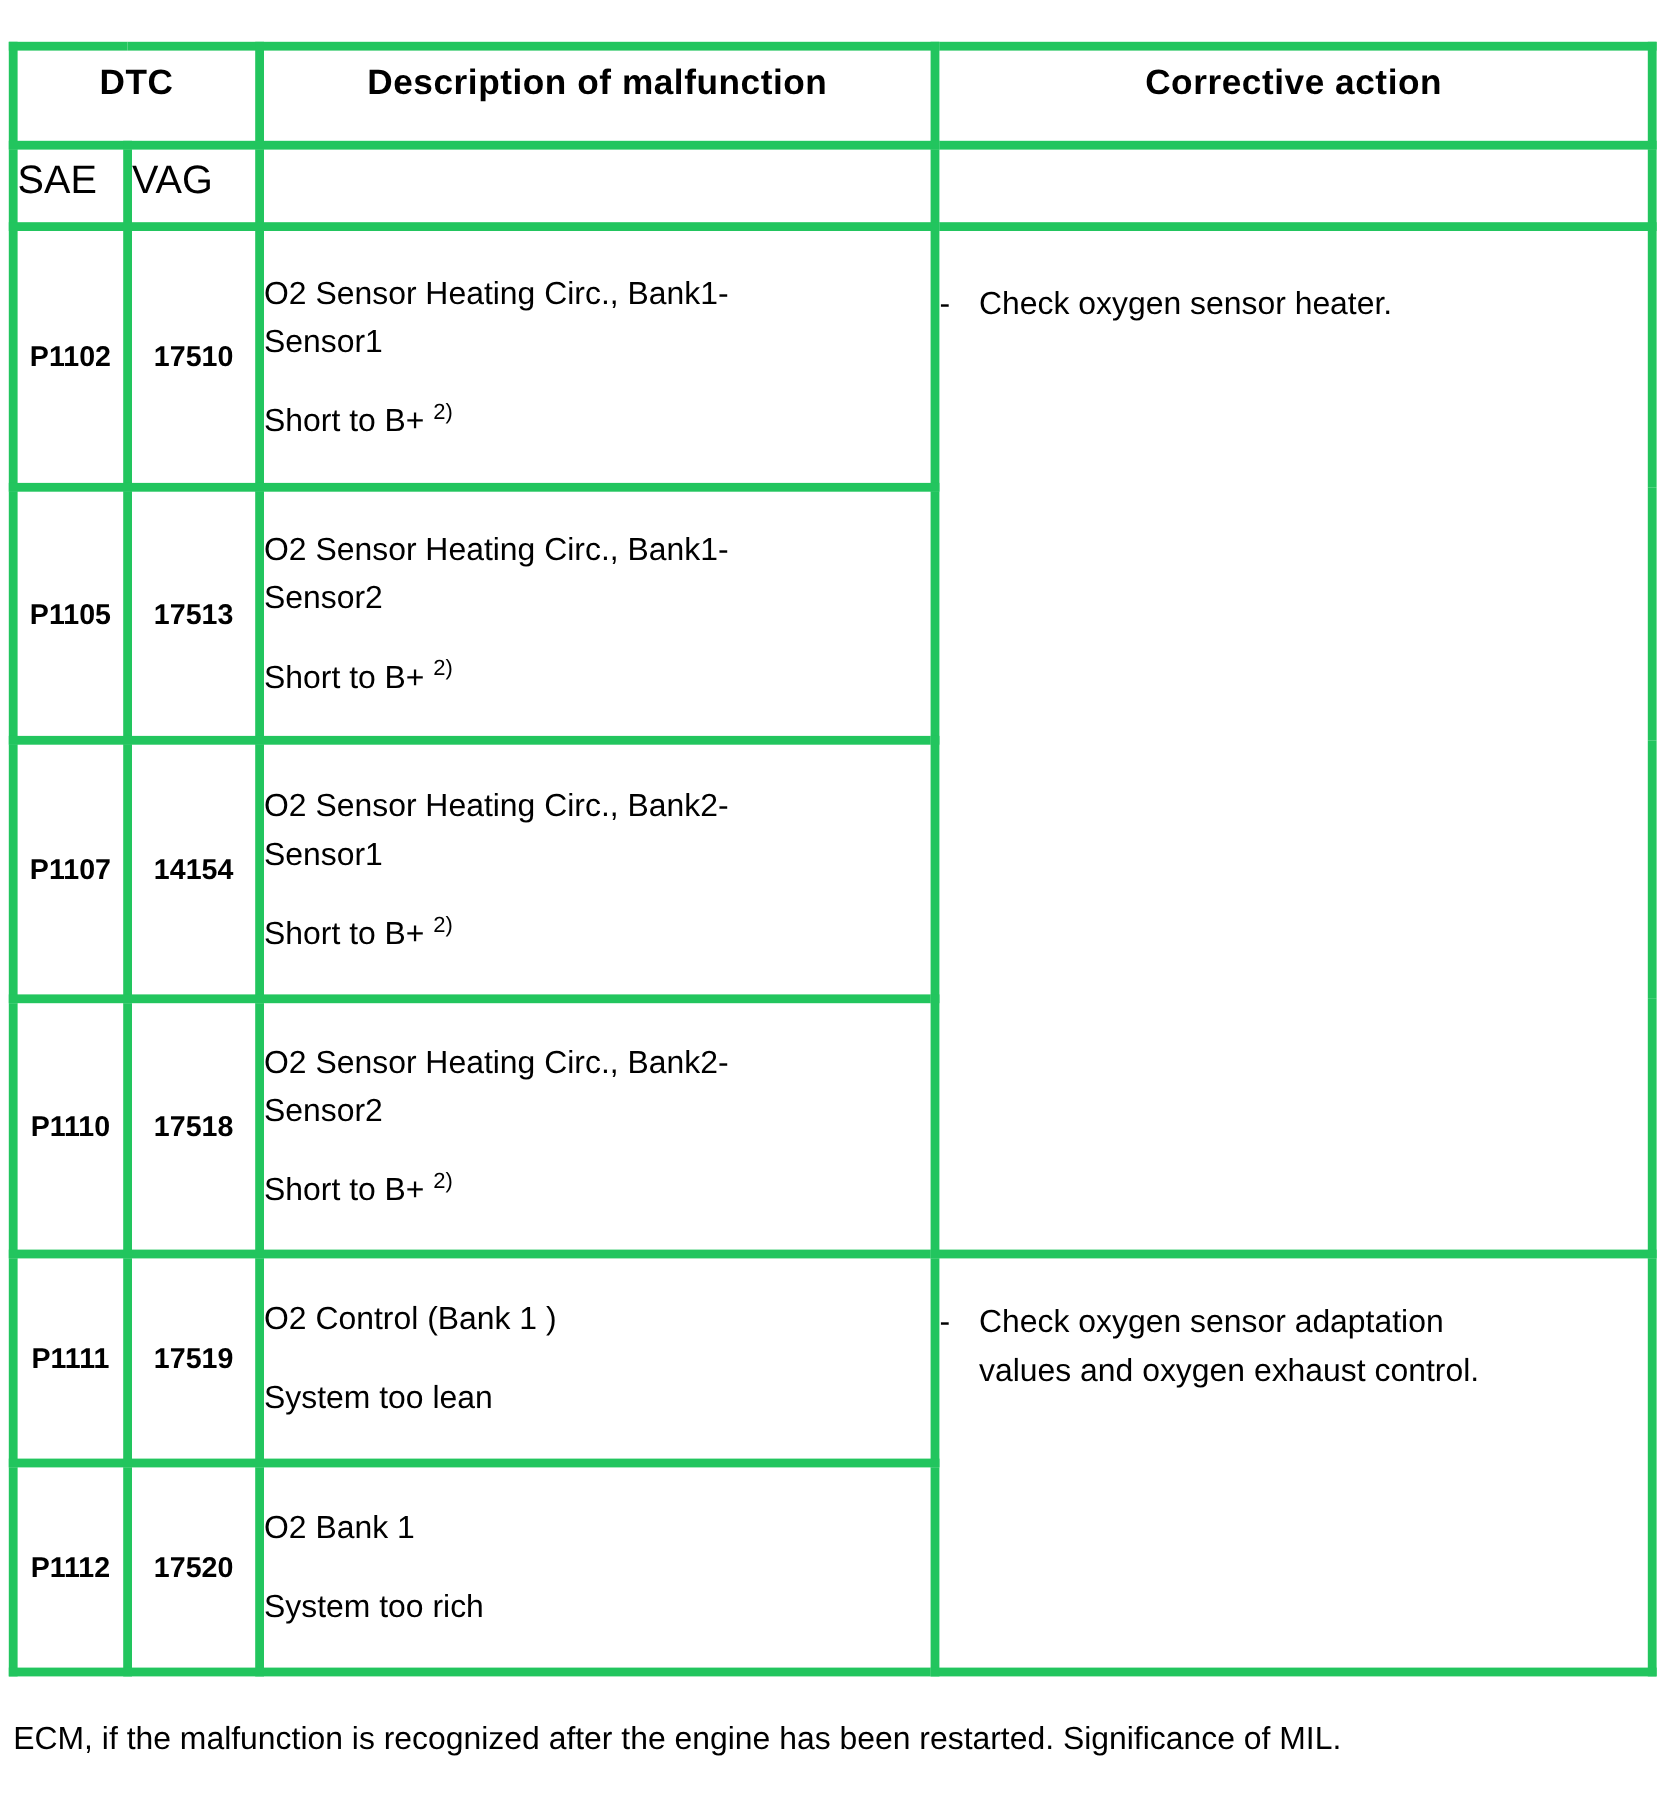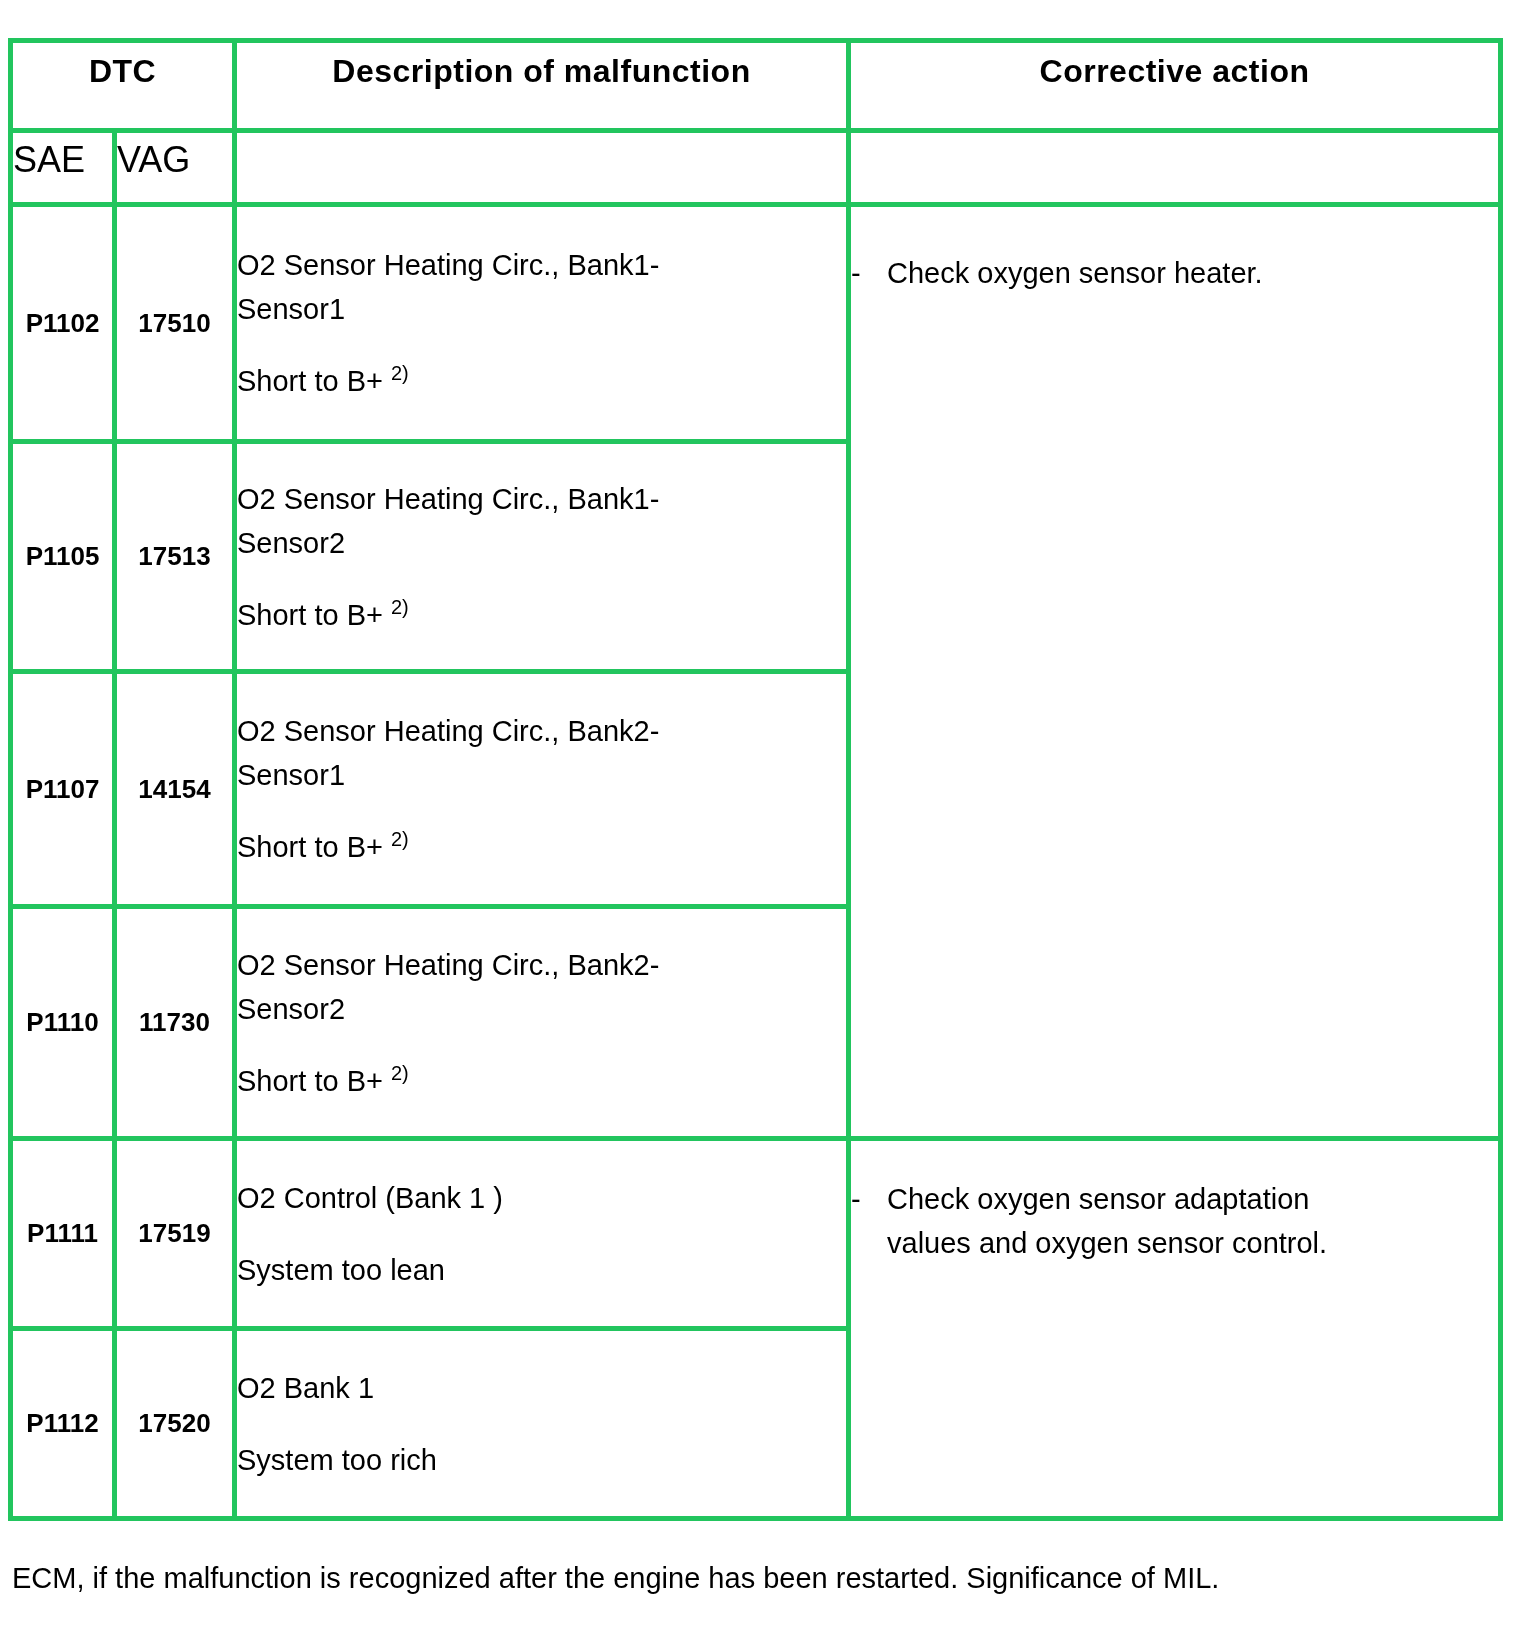--- a/index.html
+++ b/index.html
@@ -16,21 +16,21 @@
     background: #ffffff;
     box-sizing: border-box;
     padding: 38px 0 0 8px;
   }
   table.dtc {
     border-collapse: collapse;
     table-layout: fixed;
     width: 1490px;
   }
   table.dtc th, table.dtc td {
-    border: 5px solid #22c55e;
+    border: 8px solid #22c55e;
     box-sizing: border-box;
     padding: 0;
     background: #ffffff;
   }
   
   tr.hdr { height: 90px; }
   tr.hdr th {
     font-size: 32px;
     font-weight: bold;
     text-align: center;
@@ -159,21 +159,21 @@
         <div class="title">
           <div>O2 Sensor Heating Circ., Bank2-</div>
           <div>Sensor1</div>
         </div>
         <div class="cond"><span>Short to B+</span><sup>2)</sup></div>
       </td>
     </tr>
 
     <tr class="r4">
       <td class="code">P1110</td>
-      <td class="code">11730</td>
+      <td class="code">17518</td>
       <td class="desc">
         <div class="title">
           <div>O2 Sensor Heating Circ., Bank2-</div>
           <div>Sensor2</div>
         </div>
         <div class="cond"><span>Short to B+</span><sup>2)</sup></div>
       </td>
     </tr>
 
     <tr class="r5">
@@ -184,21 +184,21 @@
           <div>O2 Control (Bank 1 )</div>
           <div></div>
         </div>
         <div class="cond"><span>System too lean</span><sup></sup></div>
       </td>
       <td class="corr corr-b" rowspan="2">
         <div class="corr-item">
           <span class="corr-dash">-</span>
           <div class="corr-text">
             <div>Check oxygen sensor adaptation</div>
-            <div>values and oxygen sensor control.</div>
+            <div>values and oxygen exhaust control.</div>
           </div>
         </div>
       </td>
     </tr>
 
     <tr class="r6">
       <td class="code">P1112</td>
       <td class="code">17520</td>
       <td class="desc">
         <div class="title">

